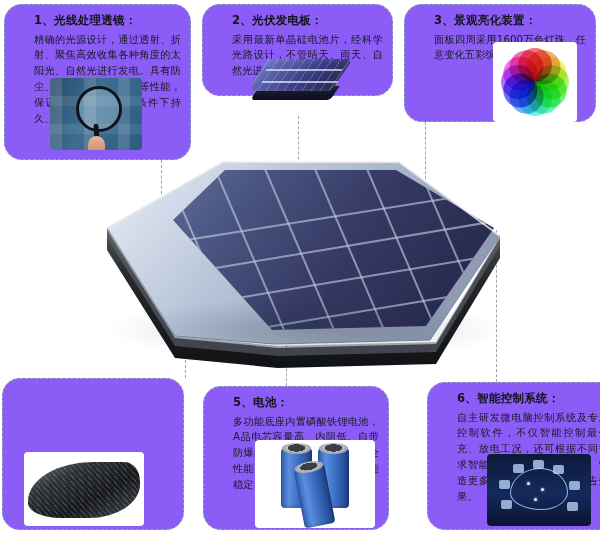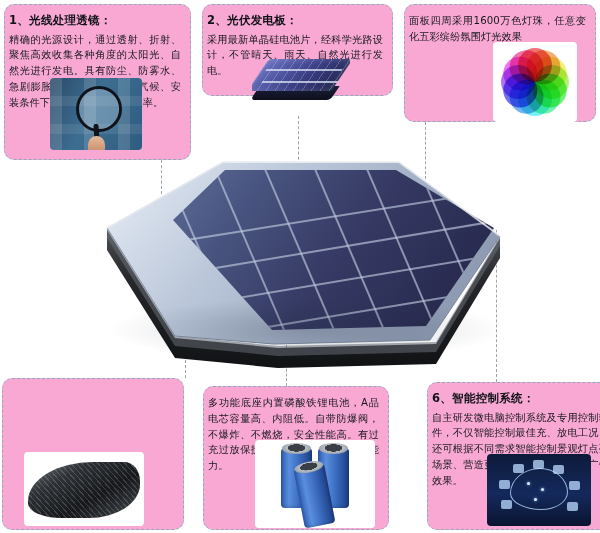--- a/index.html
+++ b/index.html
@@ -9,25 +9,25 @@
   body {
     width: 600px; height: 533px;
     position: relative;
     overflow: hidden;
     font-family: "DejaVu Sans", "Liberation Sans", sans-serif;
   }
 
   
   .info-box {
     position: absolute;
-    background: #f9a8d4;
+    background: #8b5cf6;
     border: 1px dashed #8fa9bd;
-    border-radius: 10px;
+    border-radius: 18px;
     box-sizing: border-box;
-    padding: 8px 9px 6px 4px;
+    padding: 8px 9px 6px 29px;
   }
   .box-title {
     font-size: 11.5px;
     font-weight: bold;
     color: #111318;
     letter-spacing: 0.3px;
     line-height: 1.35;
     margin: 0 0 3px 0;
   }
   .box-body {
@@ -195,20 +195,21 @@
   <p class="box-body">采用最新单晶硅电池片，经科学光路设计，不管晴天、雨天、自然光进行发电。</p>
 </div>
 <div class="thumb" id="thumb2">
   <div class="chip-side"></div>
   <div class="chip-top"></div>
   <div class="chip-bar" style="left:14px; top:14px; width:76px;"></div>
   <div class="chip-bar" style="left:10px; top:26px; width:76px;"></div>
 </div>
 
 <div class="info-box" id="box3">
+  <p class="box-title">3、景观亮化装置：</p>
   <p class="box-body">面板四周采用1600万色灯珠，任意变化五彩缤纷氛围灯光效果</p>
 </div>
 <div class="thumb" id="thumb3">
   <div class="wheel" id="wheel">
       <div class="petal" style="background: rgb(236, 60, 60); transform: rotate(0deg);"></div>
       <div class="petal" style="background: rgb(236, 148, 60); transform: rotate(30deg);"></div>
       <div class="petal" style="background: rgb(236, 236, 60); transform: rotate(60deg);"></div>
       <div class="petal" style="background: rgb(148, 236, 60); transform: rotate(90deg);"></div>
       <div class="petal" style="background: rgb(60, 236, 60); transform: rotate(120deg);"></div>
       <div class="petal" style="background: rgb(60, 236, 148); transform: rotate(150deg);"></div>
@@ -221,20 +222,21 @@
     </div>
 </div>
 
 <div class="info-box" id="box4">
 </div>
 <div class="thumb" id="thumb4">
   <div class="shell"></div>
 </div>
 
 <div class="info-box" id="box5">
+  <p class="box-title">5、电池：</p>
   <p class="box-body">多功能底座内置磷酸铁锂电池，A品电芯容量高、内阻低。自带防爆阀，不爆炸、不燃烧，安全性能高。有过充过放保护，性能稳定、更长续航能力。</p>
 </div>
 <div class="thumb" id="thumb5">
   <div class="cell" style="left:26px; top:8px;"></div>
   <div class="cell" style="left:63px; top:8px;"></div>
   <div class="cell" style="left:44px; top:26px; transform:rotate(-11deg);"></div>
 </div>
 
 <div class="info-box" id="box6">
   <p class="box-title">6、智能控制系统：</p>

